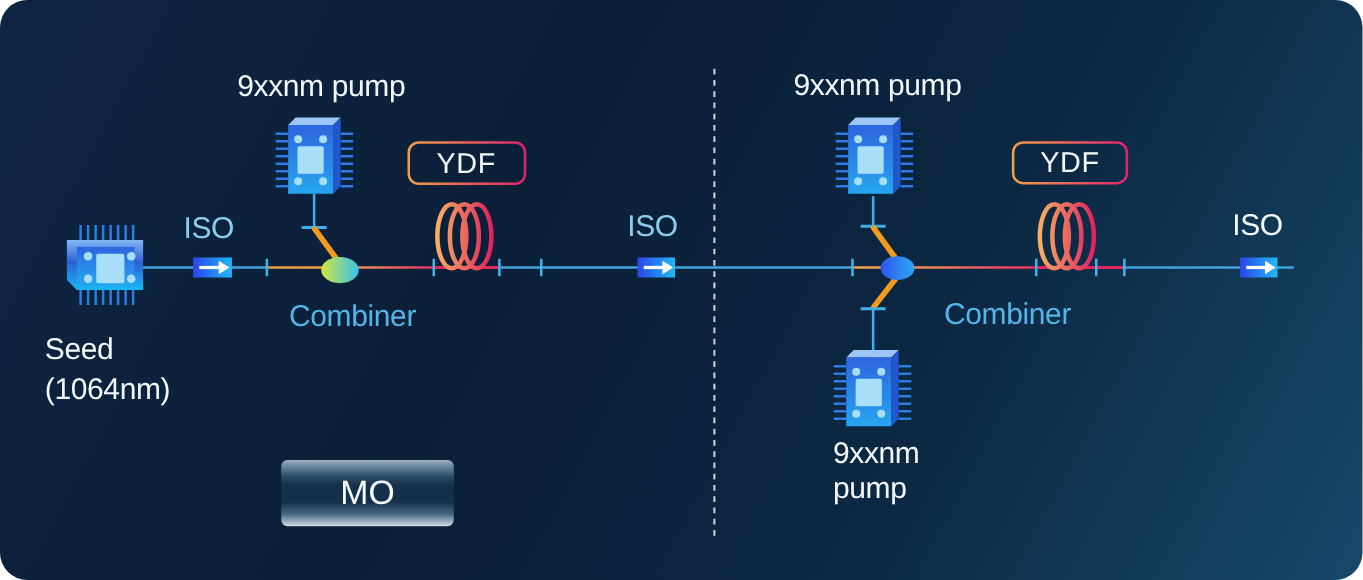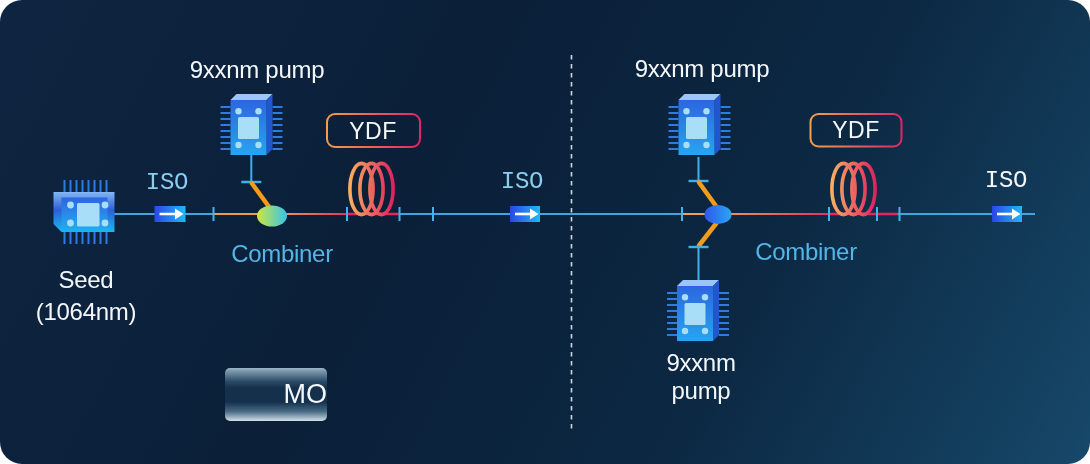--- a/index.html
+++ b/index.html
@@ -4,31 +4,31 @@
 <style>
   html, body { margin: 0; padding: 0; background: #ffffff; }
   body { width: 1090px; height: 464px; font-family: "Liberation Sans", "DejaVu Sans", sans-serif; }
   #panel {
     position: absolute; left: 0; top: 0; width: 1090px; height: 464px;
     border-radius: 22px; overflow: hidden;
     background: linear-gradient(118deg, #0e2541 0%, #0b1f38 38%, #0c2843 68%, #123c5a 88%, #17486a 100%);
   }
   #diagram-svg { position: absolute; left: 0; top: 0; }
   .lbl { position: absolute; transform: translateX(-50%); white-space: nowrap;
-         text-align: center; letter-spacing: -0.3px; }
+         letter-spacing: -0.3px; }
   .white { color: #f4f7fa; }
   .ltblue { color: #8ccdee; }
   .combiner-blue { color: #54b5e9; }
   .t23 { font-size: 24px; line-height: 24px; }
-  .t24 { font-size: 24px; line-height: 25px; font-family: Liberation Mono, monospace; }
+  .t24 { font-size: 24px; line-height: 25px; }
   .seed-label { font-size: 24px; line-height: 32px; }
   .pump2-label { font-size: 24px; line-height: 27.5px; }
   .stagebox {
-    position: absolute; width: 102px; height: 53px; border-radius: 5px;
-    display: flex; align-items: center; justify-content: flex-end;
+    position: absolute; width: 138px; height: 53px; border-radius: 5px;
+    display: flex; align-items: center; justify-content: center;
     color: #f6f9fb; font-size: 27px;
     background: linear-gradient(180deg, #9fb5c4 0%, #7f9bb0 5%, #2b4c68 25%, #14304b 38%, #13304c 64%, #486a85 82%, #a4b8c7 94%, #d3e0e8 100%);
   }
   .ydf-label { position: absolute; transform: translate(-50%, -50%);
     color: #f5f8fa; font-size: 23px; letter-spacing: 0.5px; }
 </style>
 </head>
 <body>
 
 <div id="panel">

